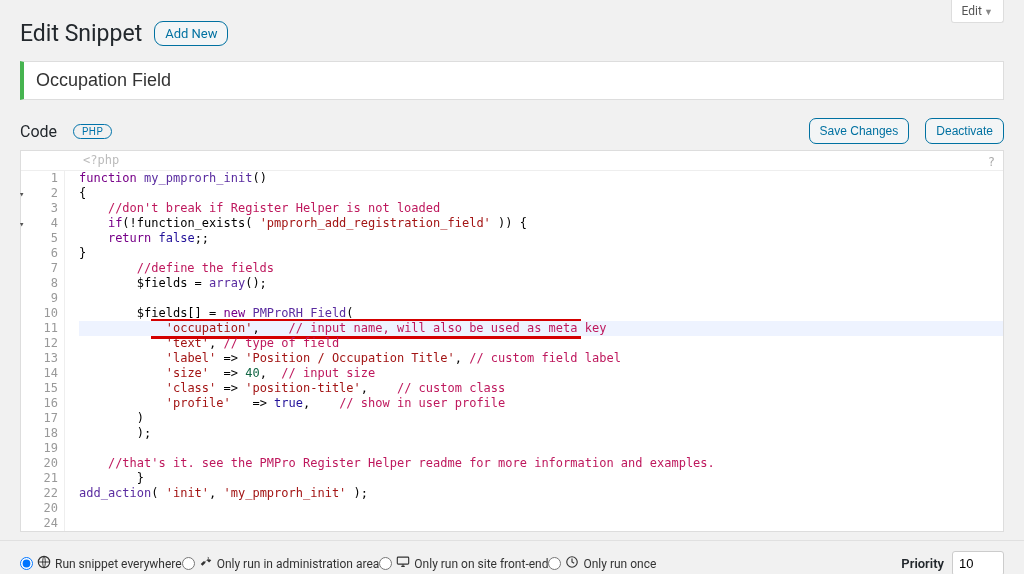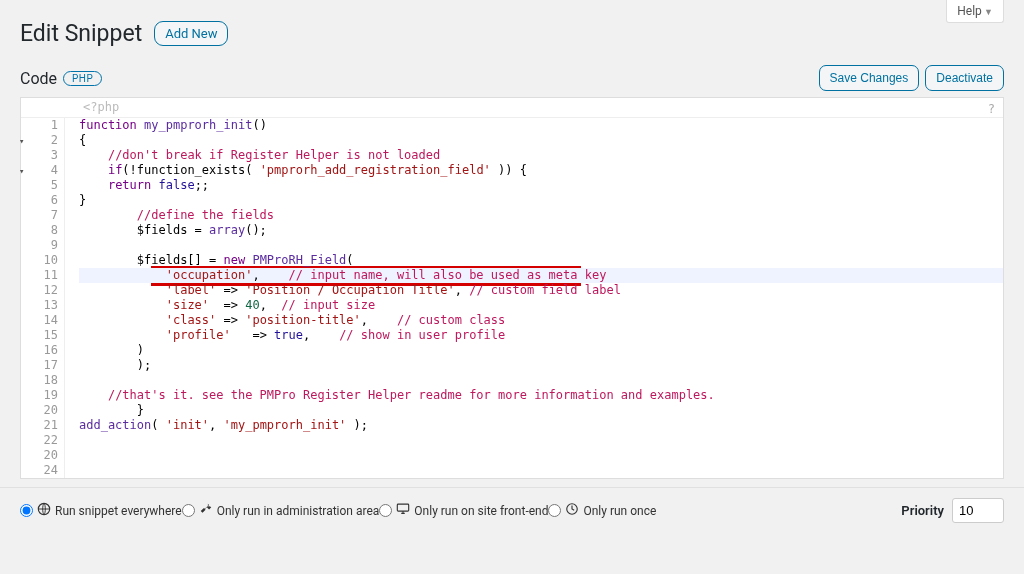--- a/index.html
+++ b/index.html
@@ -3,21 +3,21 @@
 <meta charset="utf-8">
 <style>
   * { box-sizing: border-box; margin: 0; padding: 0; }
   body { font-family: -apple-system, BlinkMacSystemFont, "Segoe UI", Roboto, sans-serif; background: #f1f1f1; font-size: 13px; color: #23282d; }
   .wrap { padding: 10px 20px 0 20px; position: relative; }
   .help-tab { position: absolute; right: 20px; top: 0; background: #fff; border:1px solid #ddd; border-top:none; padding: 4px 10px; font-size: 12px; color:#555; border-radius: 0 0 3px 3px; cursor:pointer; }
   .help-tab::after { content:" ▼"; font-size:9px; color:#888; }
   h1.title { font-size: 23px; font-weight: 400; margin: 10px 0 14px; display:flex; align-items:center; gap:12px; }
   .add-new { display:inline-block; border:1px solid #0071a1; color:#0071a1; background:#f3f5f6; padding:4px 10px; font-size:13px; border-radius:9px; cursor:pointer; }
   .snippet-name { width:100%; padding:8px 12px; font-size:18px; border:1px solid #ddd; background:#fff; border-left:4px solid #46b450; color:#333; }
-  .code-header { display:flex; align-items:center; margin:18px 0 6px; }
+  .code-header { display:flex; align-items:center; margin:18px 0 6px;gap:10px; }
   .code-label { font-size:16px; font-weight:400; color:#23282d; margin-right:6px; }
   .lang-pill { border:1px solid #0073aa; color:#0073aa; border-radius:10px; padding:1px 8px; font-size:10px; letter-spacing:.5px; }
   .code-header .spacer { flex:1; }
   .btn { border:1px solid #0071a1; color:#0071a1; background:#f3f5f6; padding:5px 10px; font-size:12px; border-radius:7px; cursor:pointer; margin-left:6px; }
   .editor { background:#fff; border:1px solid #ddd; position:relative; font-family: Menlo, Consolas, monospace; font-size:12px; line-height:15px; }
   .q-help { position:absolute; right:8px; top:4px; color:#aaa; font-size:12px; cursor:pointer; }
   .phptag { color:#bbb; padding:2px 0 2px 62px; border-bottom:1px solid #eee; display:block; }
   .code-body { display:flex; }
   .gutter { width:44px; text-align:right; color:#999; border-right:1px solid #eee; padding-right:6px; user-select:none; }
   .gutter .gl { height:15px; position:relative; }
@@ -39,27 +39,28 @@
   .radio-opt input { margin:0; }
   .ricon { width:14px; height:14px; display:inline-block; }
   .footer-bar .spacer { flex:1; }
   .prio-label { font-weight:600; font-size:13px; margin-right:8px; }
   .prio-input { width:52px; padding:4px 6px; border:1px solid #ccc; border-radius:3px; text-align:left; font-size:13px; }
 </style>
 </head>
 <body>
 
 <div class="wrap">
-  <div class="help-tab"><span>Help</span></div>
+  <div class="help-tab"><span>Edit</span></div>
 
   <h1 class="title">
     <span>Edit Snippet</span>
     <a class="add-new">Add New</a>
   </h1>
 
+  <input class="snippet-name" type="text" value="Occupation Field" style="">
 
   <div class="code-header">
     <span class="code-label">Code</span>
     <span class="lang-pill">PHP</span>
     <span class="spacer"></span>
     <button class="btn">Save Changes</button>
     <button class="btn">Deactivate</button>
   </div>
 
   <div class="editor">
@@ -98,20 +99,21 @@
           <div class="cl"><span class="plain">{</span></div>
           <div class="cl">    <span class="cmt">//don't break if Register Helper is not loaded</span></div>
           <div class="cl">    <span class="kw">if</span><span class="plain">(!function_exists( </span><span class="str">'pmprorh_add_registration_field'</span><span class="plain"> )) {</span></div>
           <div class="cl">    <span class="kw">return</span> <span class="bool">false</span><span class="plain">;</span><span class="plain">;</span></div>
           <div class="cl"><span class="plain">}</span></div>
           <div class="cl">        <span class="cmt">//define the fields</span></div>
           <div class="cl">        <span class="plain">$fields = </span><span class="fn">array</span><span class="plain">();</span></div>
           <div class="cl"></div>
           <div class="cl">        <span class="plain">$fields[] = </span><span class="kw">new</span> <span class="fn">PMProRH_Field</span><span class="plain">(</span></div>
           <div class="cl hilite">            <span class="str">'occupation'</span><span class="plain">,    </span><span class="cmt">// input name, will also be used as meta key</span></div>
+          <div class="cl">            <span class="str">'text'</span><span class="plain">, </span><span class="cmt">// type of field</span></div>
           <div class="cl">            <span class="str">'label'</span><span class="plain"> =&gt; </span><span class="str">'Position / Occupation Title'</span><span class="plain">, </span><span class="cmt">// custom field label</span></div>
           <div class="cl">            <span class="str">'size'</span><span class="plain">  =&gt; </span><span class="num">40</span><span class="plain">,  </span><span class="cmt">// input size</span></div>
           <div class="cl">            <span class="str">'class'</span><span class="plain"> =&gt; </span><span class="str">'position-title'</span><span class="plain">,    </span><span class="cmt">// custom class</span></div>
           <div class="cl">            <span class="str">'profile'</span><span class="plain">   =&gt; </span><span class="bool">true</span><span class="plain">,    </span><span class="cmt">// show in user profile</span></div>
           <div class="cl">        <span class="plain">)</span></div>
           <div class="cl">        <span class="plain">);</span></div>
           <div class="cl"></div>
           <div class="cl">    <span class="cmt">//that's it. see the PMPro Register Helper readme for more information and examples.</span></div>
           <div class="cl">        <span class="plain">}</span></div>
           <div class="cl"><span class="fn">add_action</span><span class="plain">( </span><span class="str">'init'</span><span class="plain">, </span><span class="str">'my_pmprorh_init'</span><span class="plain"> );</span></div>

